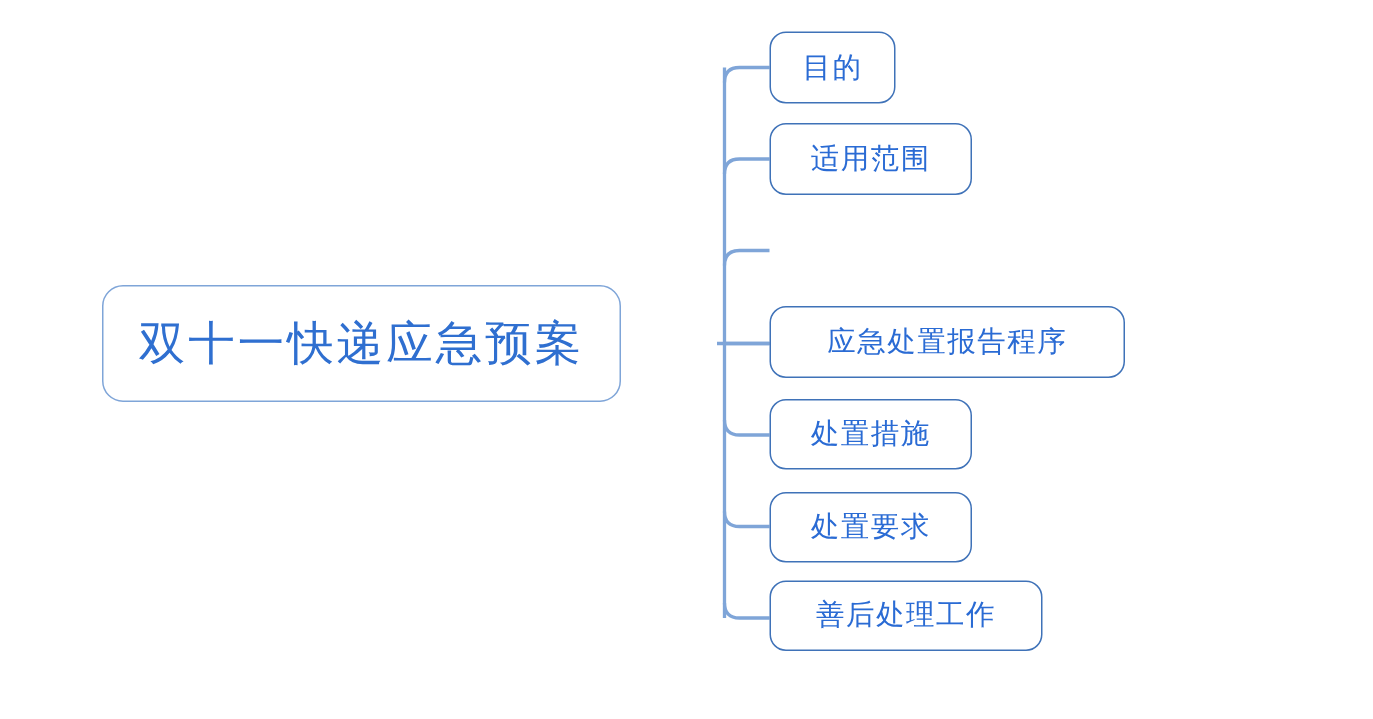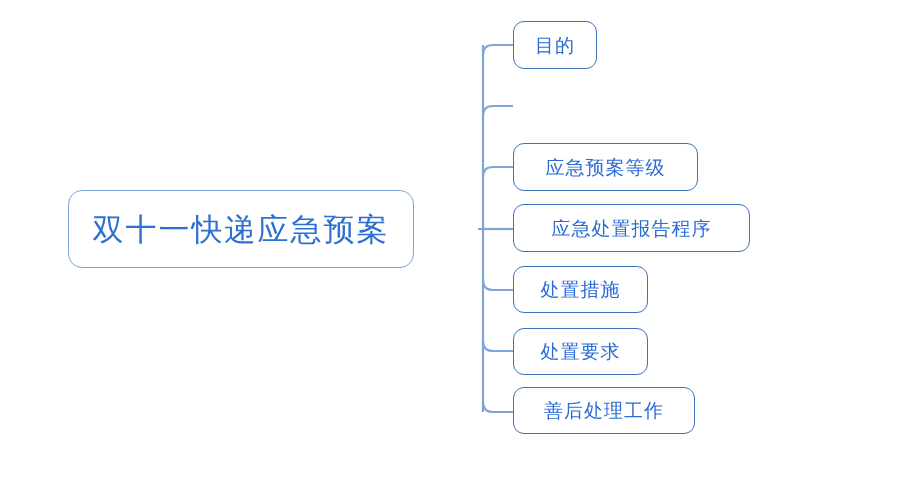--- a/index.html
+++ b/index.html
@@ -108,24 +108,24 @@
   </svg>
 
   <div class="node node-root" style="border-color: rgb(127, 165, 216);">
     <span class="node-label" style="color: rgb(47, 111, 208);">双十一快递应急预案</span>
   </div>
 
   <div class="node node-child c0" style="border-color: rgb(63, 114, 184);">
     <span class="node-label" style="color: rgb(42, 107, 212); text-align: right;">目的</span>
   </div>
 
+  <div class="node node-child c1" style="border-color: rgb(63, 114, 184);">
+    <span class="node-label" style="color: rgb(42, 107, 212);">适用范围</span>
+  </div>
 
-  <div class="node node-child c2" style="border-color: rgb(63, 114, 184);">
-    <span class="node-label" style="color: rgb(42, 107, 212);">应急预案等级</span>
-  </div>
 
   <div class="node node-child c3" style="border-color: rgb(63, 114, 184);">
     <span class="node-label" style="color: rgb(42, 107, 212);">应急处置报告程序</span>
   </div>
 
   <div class="node node-child c4" style="border-color: rgb(63, 114, 184);">
     <span class="node-label" style="color: rgb(42, 107, 212);">处置措施</span>
   </div>
 
   <div class="node node-child c5" style="border-color: rgb(63, 114, 184);">

